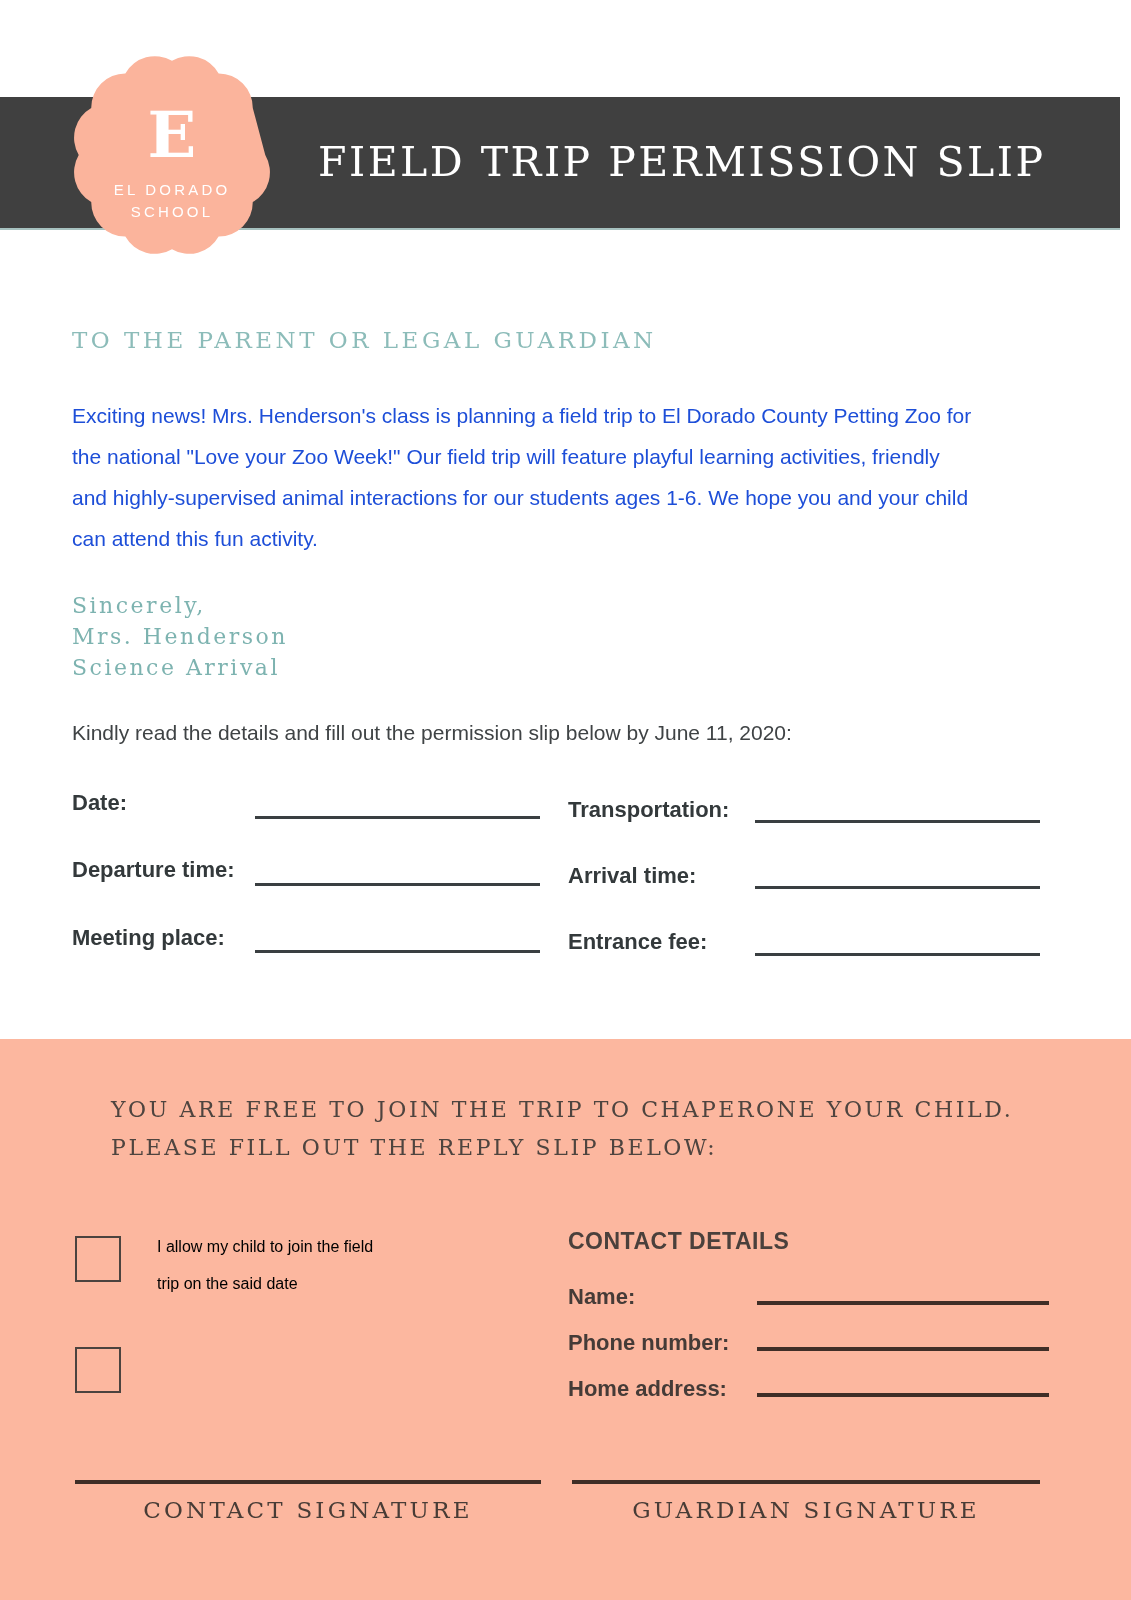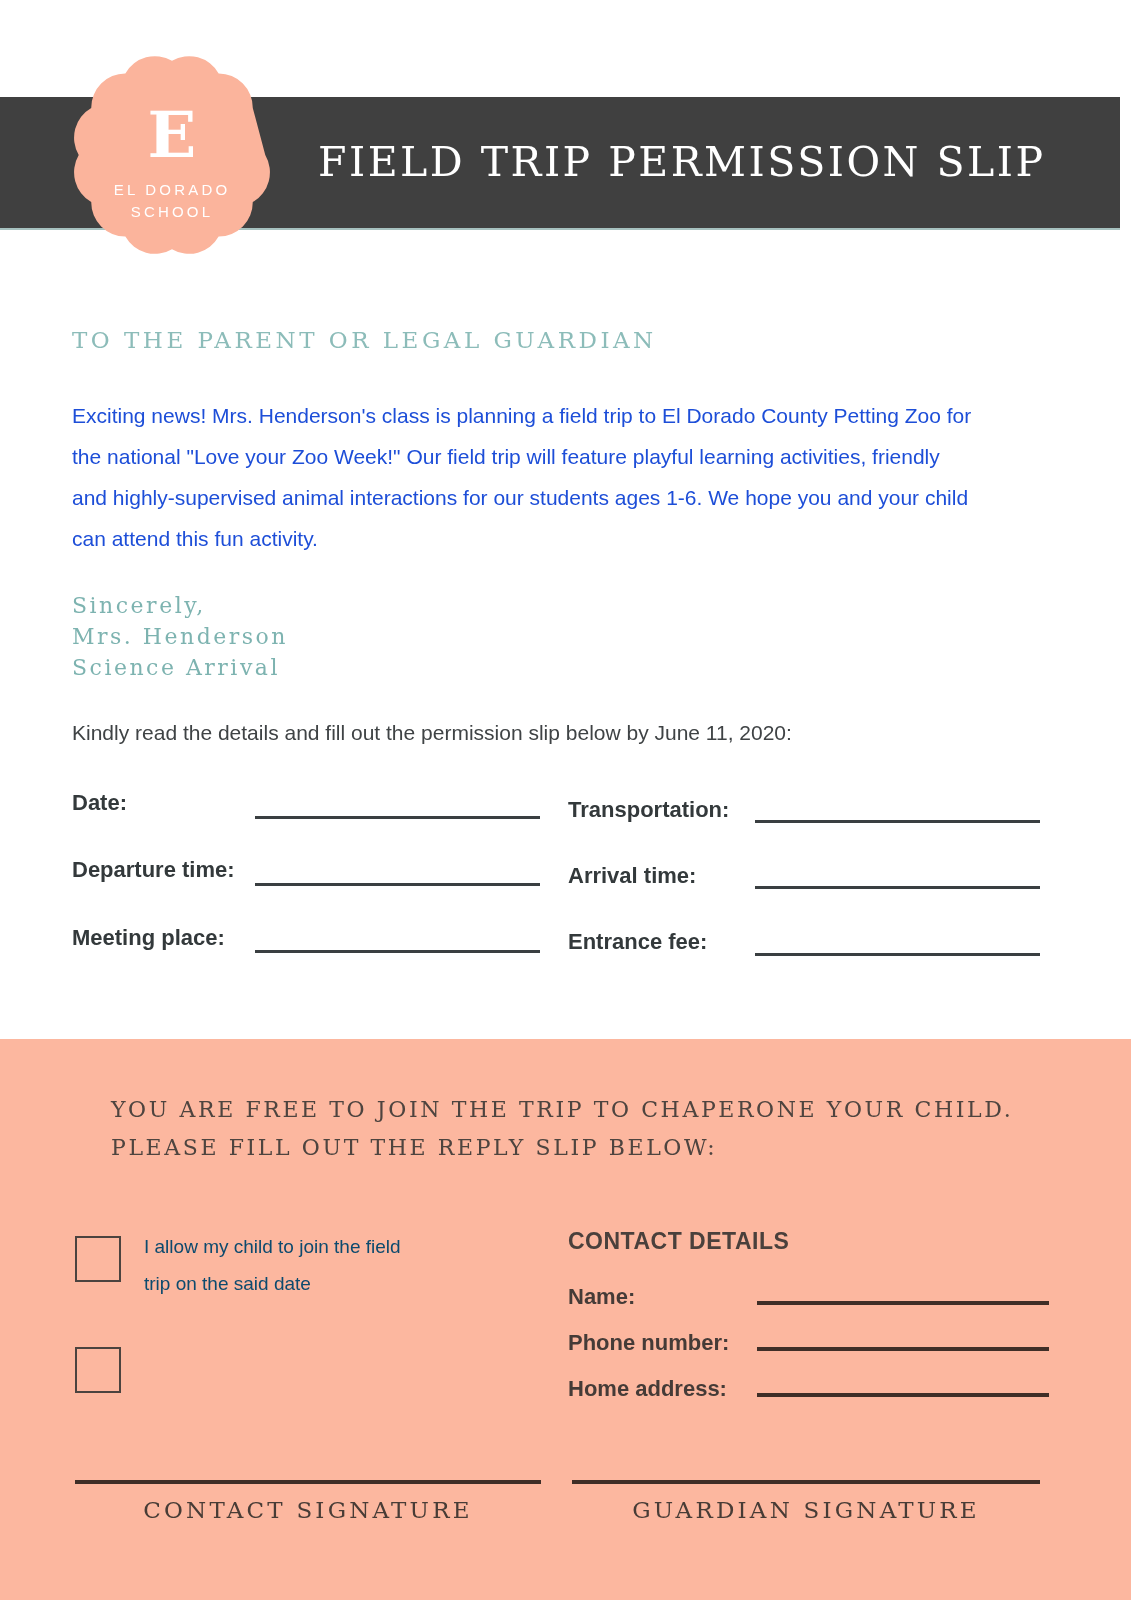--- a/index.html
+++ b/index.html
@@ -34,21 +34,21 @@
   .fld-line{position:absolute;height:3px;background:#3a3f41;}
 
   
   .salmon{position:absolute;left:0;top:1039px;width:1131px;height:561px;background:#fcb79f;}
   .slip-heading{position:absolute;left:72px;font-family:"DejaVu Serif",serif;font-size:22px;
           letter-spacing:2.6px;color:#4e443f;white-space:nowrap;margin-left:39px;}
   .sh1{top:58px}.sh2{top:96px}
   .checkbox{position:absolute;left:75px;width:42px;height:42px;border:2.5px solid #4b433f;
           background:transparent;}
   .cb1{top:197px}.cb2{top:308px}
-  .opt-label{position:absolute;left:144px;font-size:19px;line-height:37px;color:#0c4a6e;white-space:nowrap;}
+  .opt-label{position:absolute;left:157px;font-size:16px;line-height:37px;color:#000000;white-space:nowrap;}
   .ol1{top:189px}.ol2{top:300px}
   .contact-heading{position:absolute;left:568px;top:189px;font-weight:bold;font-size:23px;
           letter-spacing:0.5px;color:#4a403c;white-space:nowrap;}
   .c-label{position:absolute;left:568px;font-weight:bold;font-size:22px;color:#453b37;white-space:nowrap;}
   .c-line{position:absolute;left:757px;width:292px;height:4px;background:#3f2e27;}
   .sig-line{position:absolute;top:441px;height:4px;background:#3f2e27;}
   .sig-label{position:absolute;top:458px;text-align:center;font-family:"DejaVu Serif",serif;
           font-size:23px;letter-spacing:3.2px;color:#483c36;white-space:nowrap;}
 </style>
 </head>

